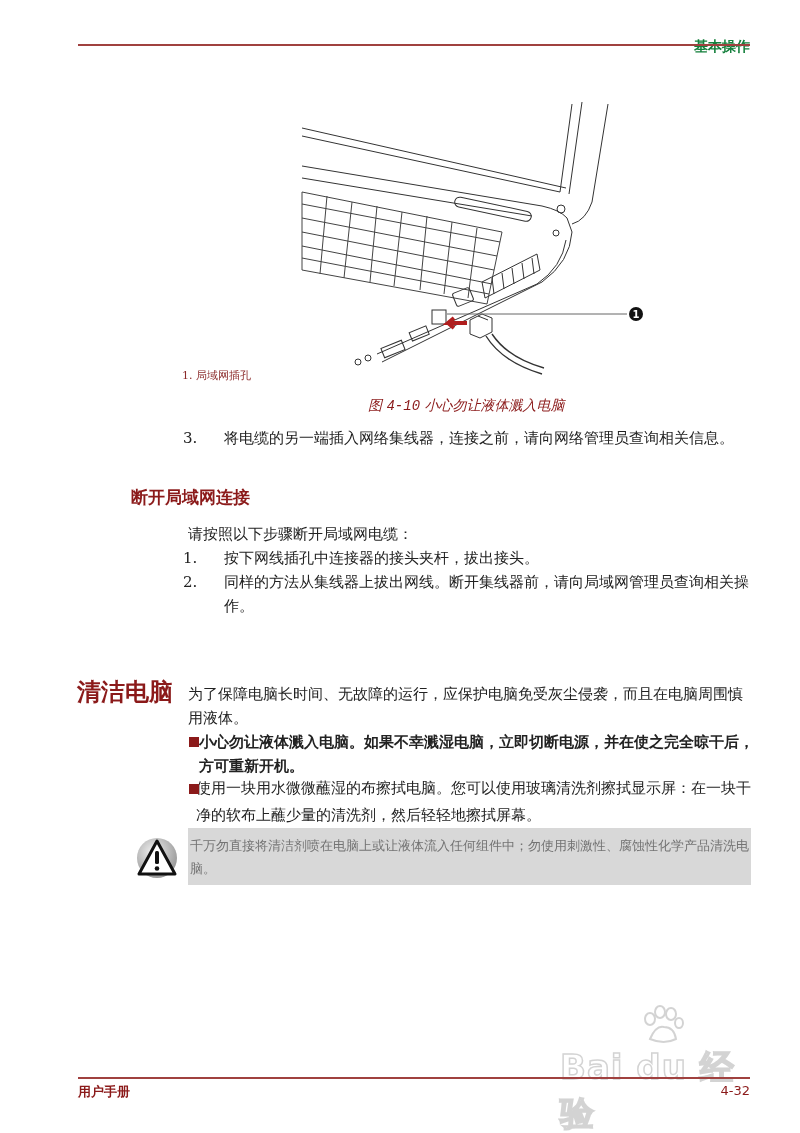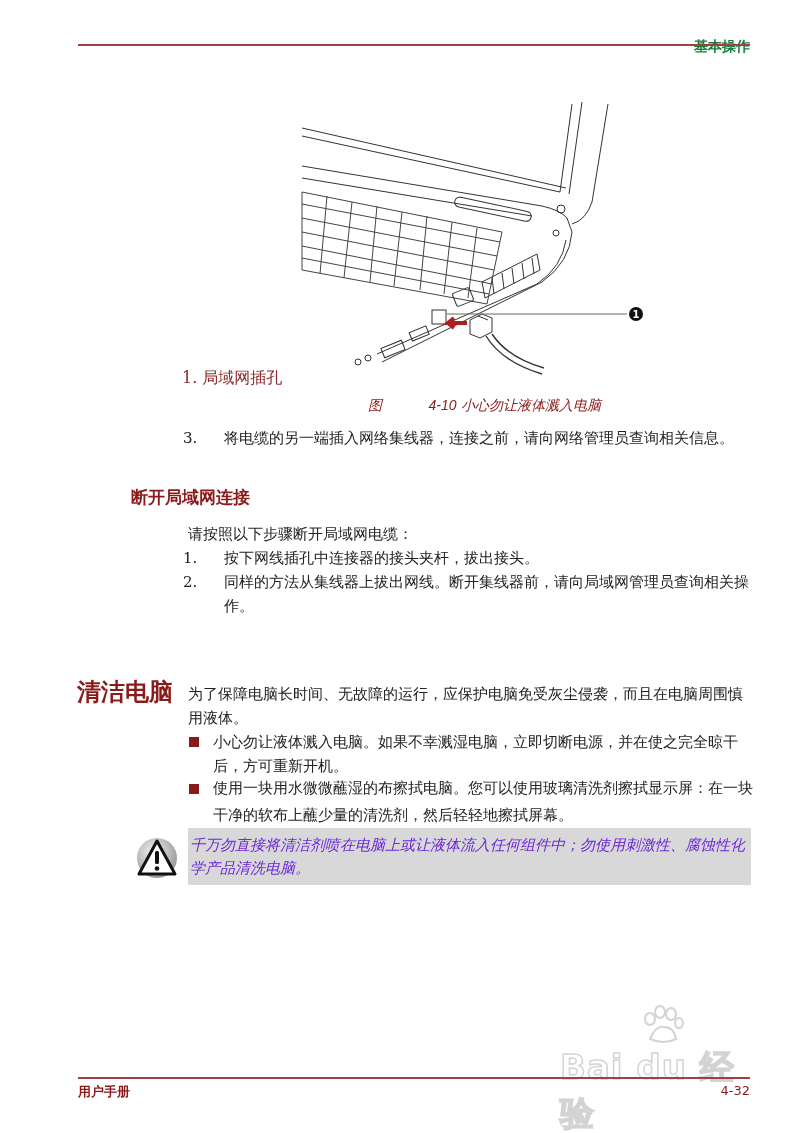--- a/index.html
+++ b/index.html
@@ -3,36 +3,36 @@
   <meta charset="utf-8">
   <style>
     html, body { margin: 0; padding: 0; background: #ffffff; }
     body { width: 800px; height: 1133px; position: relative; overflow: hidden;
            font-family: "DejaVu Serif", "Liberation Serif", serif; color: #222; }
     .abs { position: absolute; }
     .hdr-title { right: 50px; top: 22px; font-family: "DejaVu Sans", "Liberation Sans", sans-serif;
                  font-weight: bold; font-size: 14px; color: #15803d; margin-top: 16px; }
     .hdr-rule { left: 78px; top: 44px; width: 672px; height: 2px; background: #a0413f; }
     .figure { left: 282px; top: 92px; width: 380px; height: 290px; }
-    .fig-label { left: 182px; top: 368px; font-size: 16px; color: #8b2a2a; }
+    .fig-label { left: 182px; top: 368px; font-size: 11px; color: #8b2a2a; }
     .fig-caption { left: 368px; top: 397px; font-size: 14px; color: #8b1a1a; font-style: italic; }
-    .fig-caption .num { font-family: Liberation Sans, sans-serif; font-style: italic; margin-left: 42px; }
+    .fig-caption .num { font-family: Liberation Mono, monospace; font-style: italic; }
     .body-text { font-size: 15px; line-height: 24px; color: #222; }
     .list-item { position: absolute; left: 183px; width: 570px; }
     .list-item .marker { position: absolute; left: 0; top: 0; width: 28px; }
     .list-item .txt { margin-left: 41px; }
     .h2 { left: 131px; top: 486px; font-family: "DejaVu Sans", "Liberation Sans", sans-serif;
           font-weight: bold; font-size: 17px; color: #8b1a1a; }
     .h1 { left: 77px; top: 640px; font-family: "DejaVu Sans", "Liberation Sans", sans-serif;
           font-weight: bold; font-size: 24px; color: #8b1a1a; margin-top: 36px; }
     .para { left: 188px; width: 565px; }
     .bullet-sq { position: absolute; left: 3px; top: 7px; width: 10px; height: 10px; background: #8b1a1a; }
     .warn-box { left: 188px; top: 828px; width: 563px; height: 57px; background: #d8d8d8; }
-    .warn-text { left: 190px; top: 834px; width: 560px; font-size: 15px; line-height: 23px;
-                 font-style: italic; color: #6d28d9; }
+    .warn-text { left: 190px; top: 834px; width: 560px; font-size: 13px; line-height: 23px;
+                 color: #737373; }
     .warn-icon { left: 135px; top: 836px; width: 44px; height: 44px; }
     .ftr-rule { left: 78px; top: 1077px; width: 672px; height: 2px; background: #a0413f; }
     .ftr-left { left: 78px; top: 1083px; font-family: "DejaVu Sans", "Liberation Sans", sans-serif;
                 font-weight: bold; font-size: 13px; color: #8b1a1a; }
     .ftr-right { right: 50px; top: 1083px; font-family: "DejaVu Sans", "Liberation Sans", sans-serif;
                  font-size: 13px; color: #8b1a1a; }
     .wm { left: 560px; top: 1005px; width: 200px; height: 110px; color: #d0d0d0; opacity: 0.9; }
     .wm-logo { position: absolute; left: 0; top: 40px; font-family: "DejaVu Sans", "Liberation Sans", sans-serif;
                font-size: 34px; font-weight: bold; color: transparent; -webkit-text-stroke: 1.5px #cfcfcf; letter-spacing: 1px; }
     .wm-url { position: absolute; left: 5px; top: 76px; font-family: "DejaVu Sans", "Liberation Sans", sans-serif;
@@ -127,25 +127,25 @@
 </div>
 <div class="list-item body-text" style="top:570px;">
   <span class="marker">2.</span>
   <div class="txt">同样的方法从集线器上拔出网线。断开集线器前，请向局域网管理员查询相关操作。</div>
 </div>
 
 <div class="abs h1">清洁电脑</div>
 <div class="abs para body-text" style="top:682px;">为了保障电脑长时间、无故障的运行，应保护电脑免受灰尘侵袭，而且在电脑周围慎用液体。</div>
 <div class="list-item body-text" style="top:730px; left:186px;">
   <span class="bullet-sq"></span>
-  <div class="txt" style="margin-left:27px;">小心勿让液体溅入电脑。如果不幸溅湿电脑，立即切断电源，并在使之完全晾干后，方可重新开机。</div>
+  <div class="txt" style="margin-left:13px;font-weight:bold;">小心勿让液体溅入电脑。如果不幸溅湿电脑，立即切断电源，并在使之完全晾干后，方可重新开机。</div>
 </div>
 <div class="list-item body-text" style="top:775px; left:186px; line-height:27px;">
   <span class="bullet-sq" style="top:9px;"></span>
-  <div class="txt" style="margin-left:27px;">使用一块用水微微蘸湿的布擦拭电脑。您可以使用玻璃清洗剂擦拭显示屏：在一块干净的软布上蘸少量的清洗剂，然后轻轻地擦拭屏幕。</div>
+  <div class="txt" style="margin-left:10px;">使用一块用水微微蘸湿的布擦拭电脑。您可以使用玻璃清洗剂擦拭显示屏：在一块干净的软布上蘸少量的清洗剂，然后轻轻地擦拭屏幕。</div>
 </div>
 
 <div class="abs warn-box"></div>
 <div class="abs warn-icon">
   <svg width="44" height="44" viewBox="0 0 44 44">
     <defs>
       <radialGradient id="g" cx="40%" cy="35%" r="65%">
         <stop offset="0%" stop-color="#f2f2f2"></stop>
           <stop offset="100%" stop-color="#9a9a9a"></stop>
       </radialGradient>

